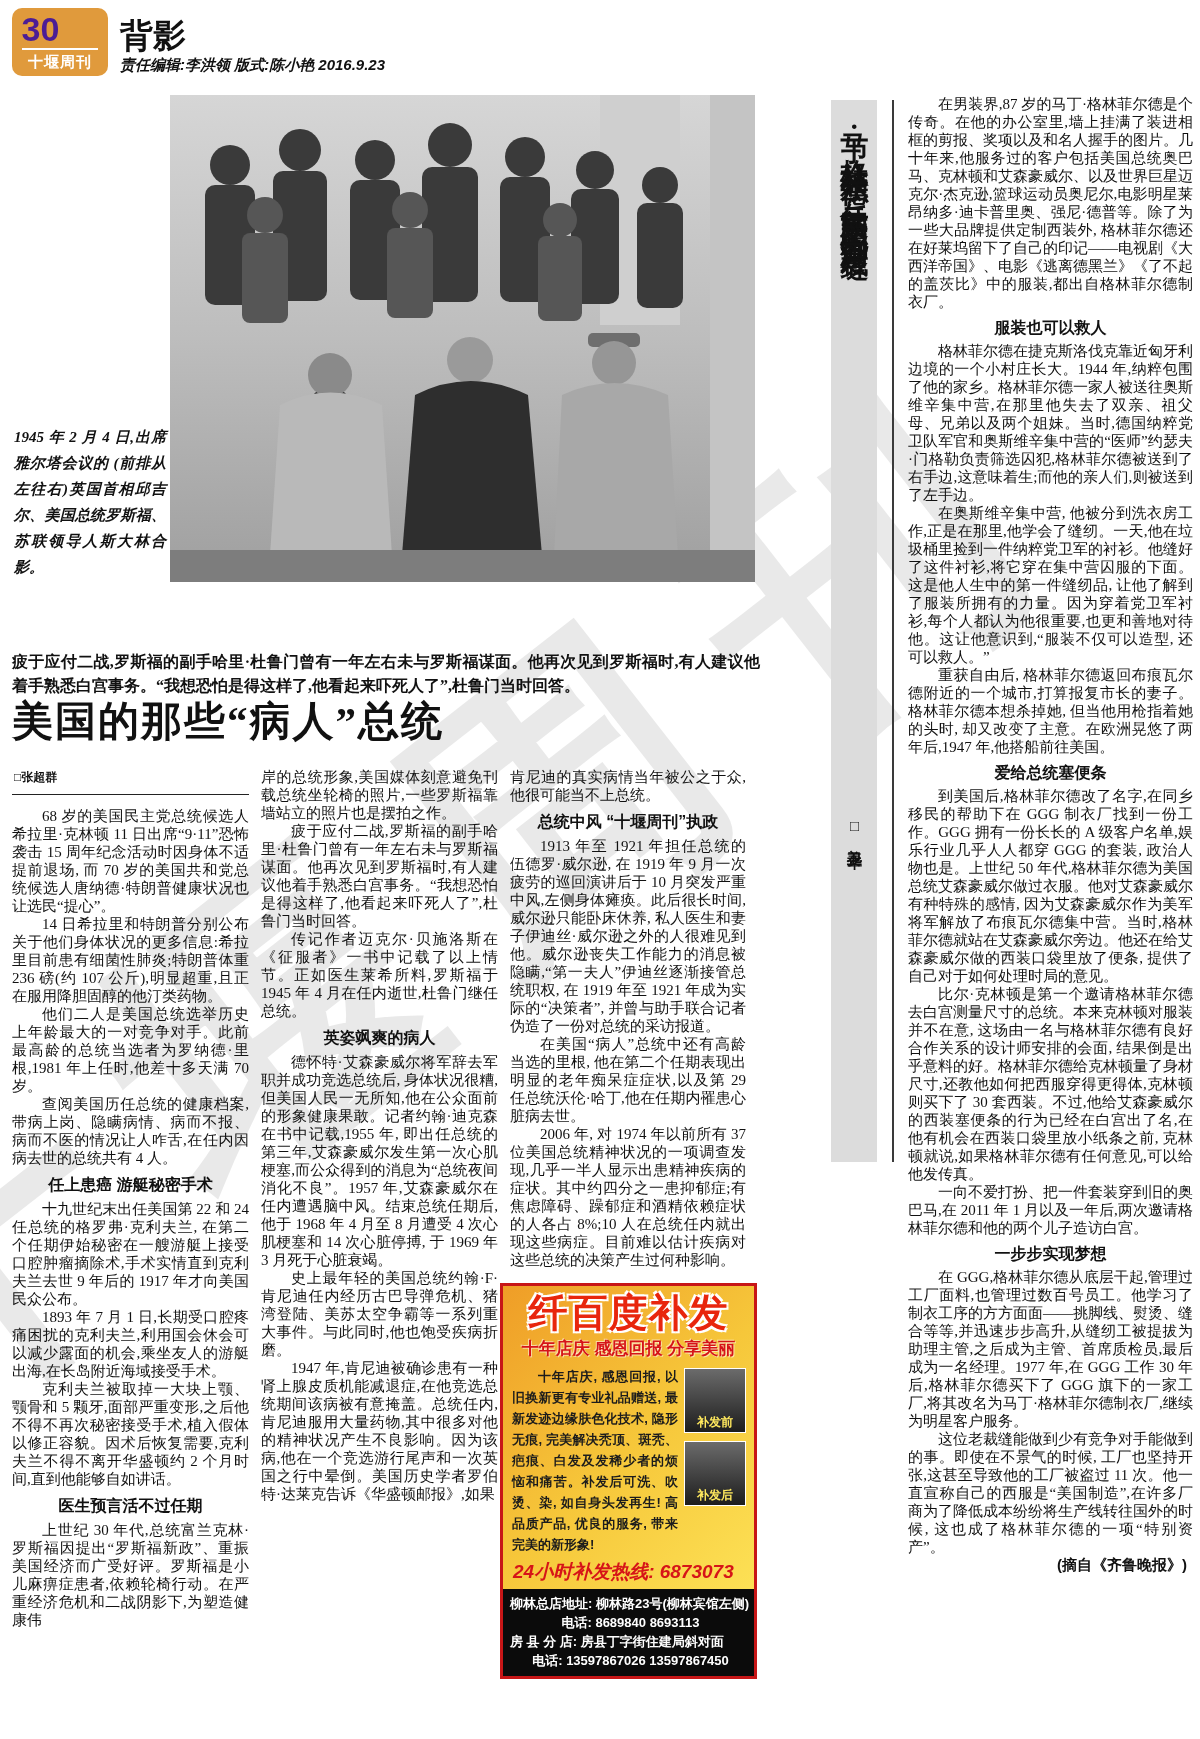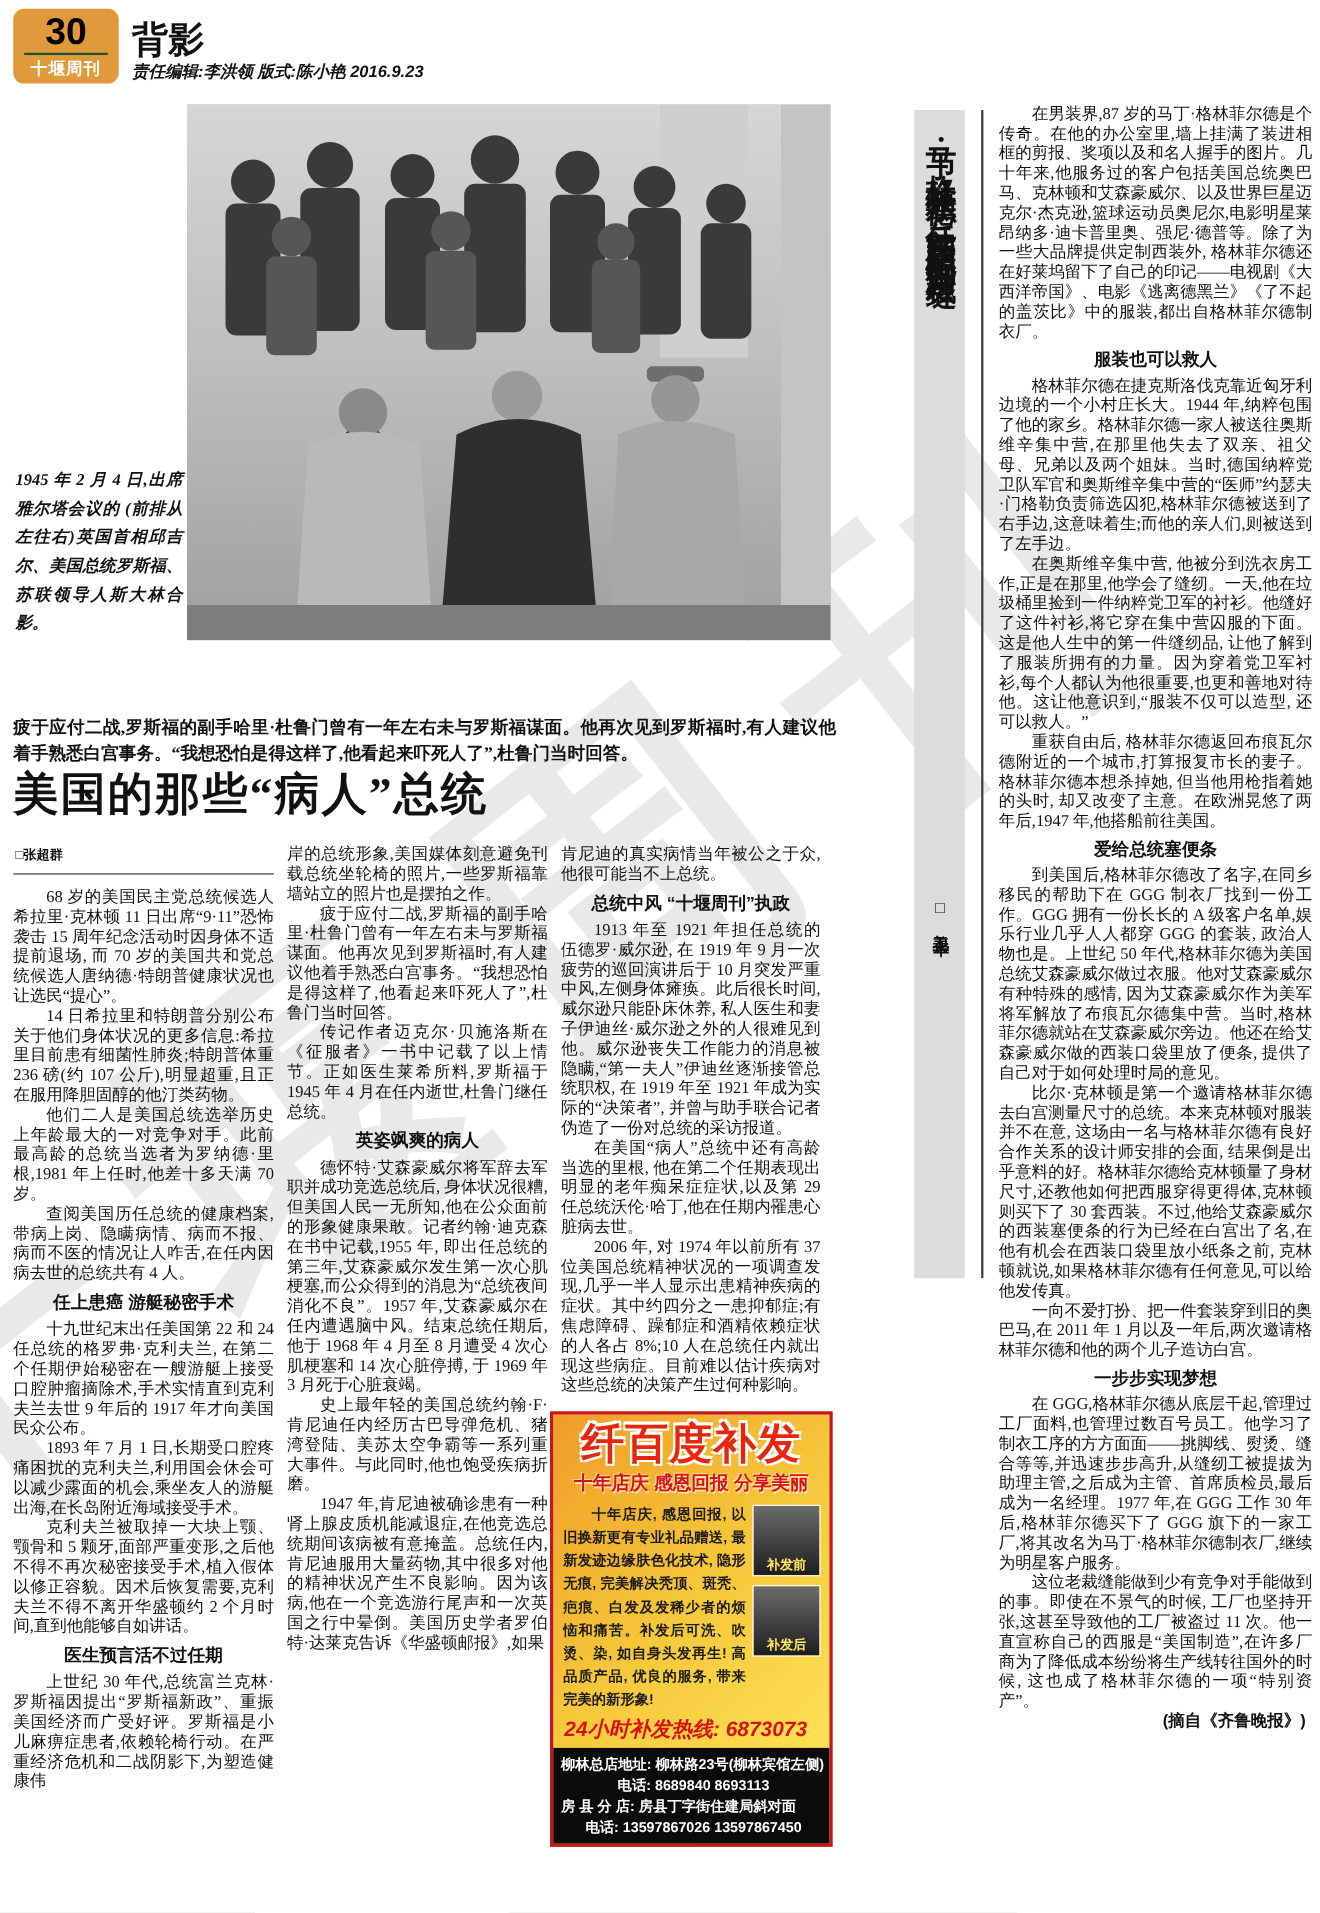--- a/index.html
+++ b/index.html
@@ -10,23 +10,23 @@
 
   
   .watermark { position:absolute; left:-140px; top:1150px; font-size:300px; font-weight:bold;
                letter-spacing:70px; color:rgba(120,120,120,0.16); white-space:nowrap;
                transform:rotate(-38deg); transform-origin:left center; pointer-events:none;
                font-family:"Liberation Sans","DejaVu Sans",sans-serif; z-index:1; }
 
   
   .hdr-box { position:absolute; left:12px; top:8px; width:96px; height:68px; border-radius:10px;
              display:flex; flex-direction:column; align-items:center; justify-content:center; z-index:3; }
-  .hdr-pagenum { font-size:34px; font-weight:bold; color:#000000; line-height:1;
-                 font-family:"Liberation Sans","DejaVu Sans",sans-serif; width:80%; text-align:center;
-                 border-bottom:2px solid #14532d; padding-bottom:2px; }
+  .hdr-pagenum { font-size:34px; font-weight:bold; color:#4c1d95; line-height:1;
+                 font-family:"Liberation Sans","DejaVu Sans",sans-serif; width:80%; text-align:left;
+                 border-bottom:2px solid #ffffff; padding-bottom:2px; }
   .hdr-masthead { font-size:15px; font-weight:bold; color:#fff; margin-top:3px; letter-spacing:1px; }
   .hdr-section { position:absolute; left:120px; top:14px; font-size:33px; font-weight:bold; z-index:3; }
   .hdr-editors { position:absolute; left:120px; top:56px; font-size:15px; font-weight:bold;
                  font-style:italic; z-index:3; font-family:"Liberation Sans","DejaVu Sans",sans-serif; }
 
   
   .photo { position:absolute; left:170px; top:95px; width:585px; height:487px; background:#b9b9b9; z-index:2; }
   .caption { position:absolute; left:14px; top:424px; width:152px; font-size:15px; line-height:26px;
              font-weight:bold; font-style:italic; text-align:justify; z-index:2; }
 

